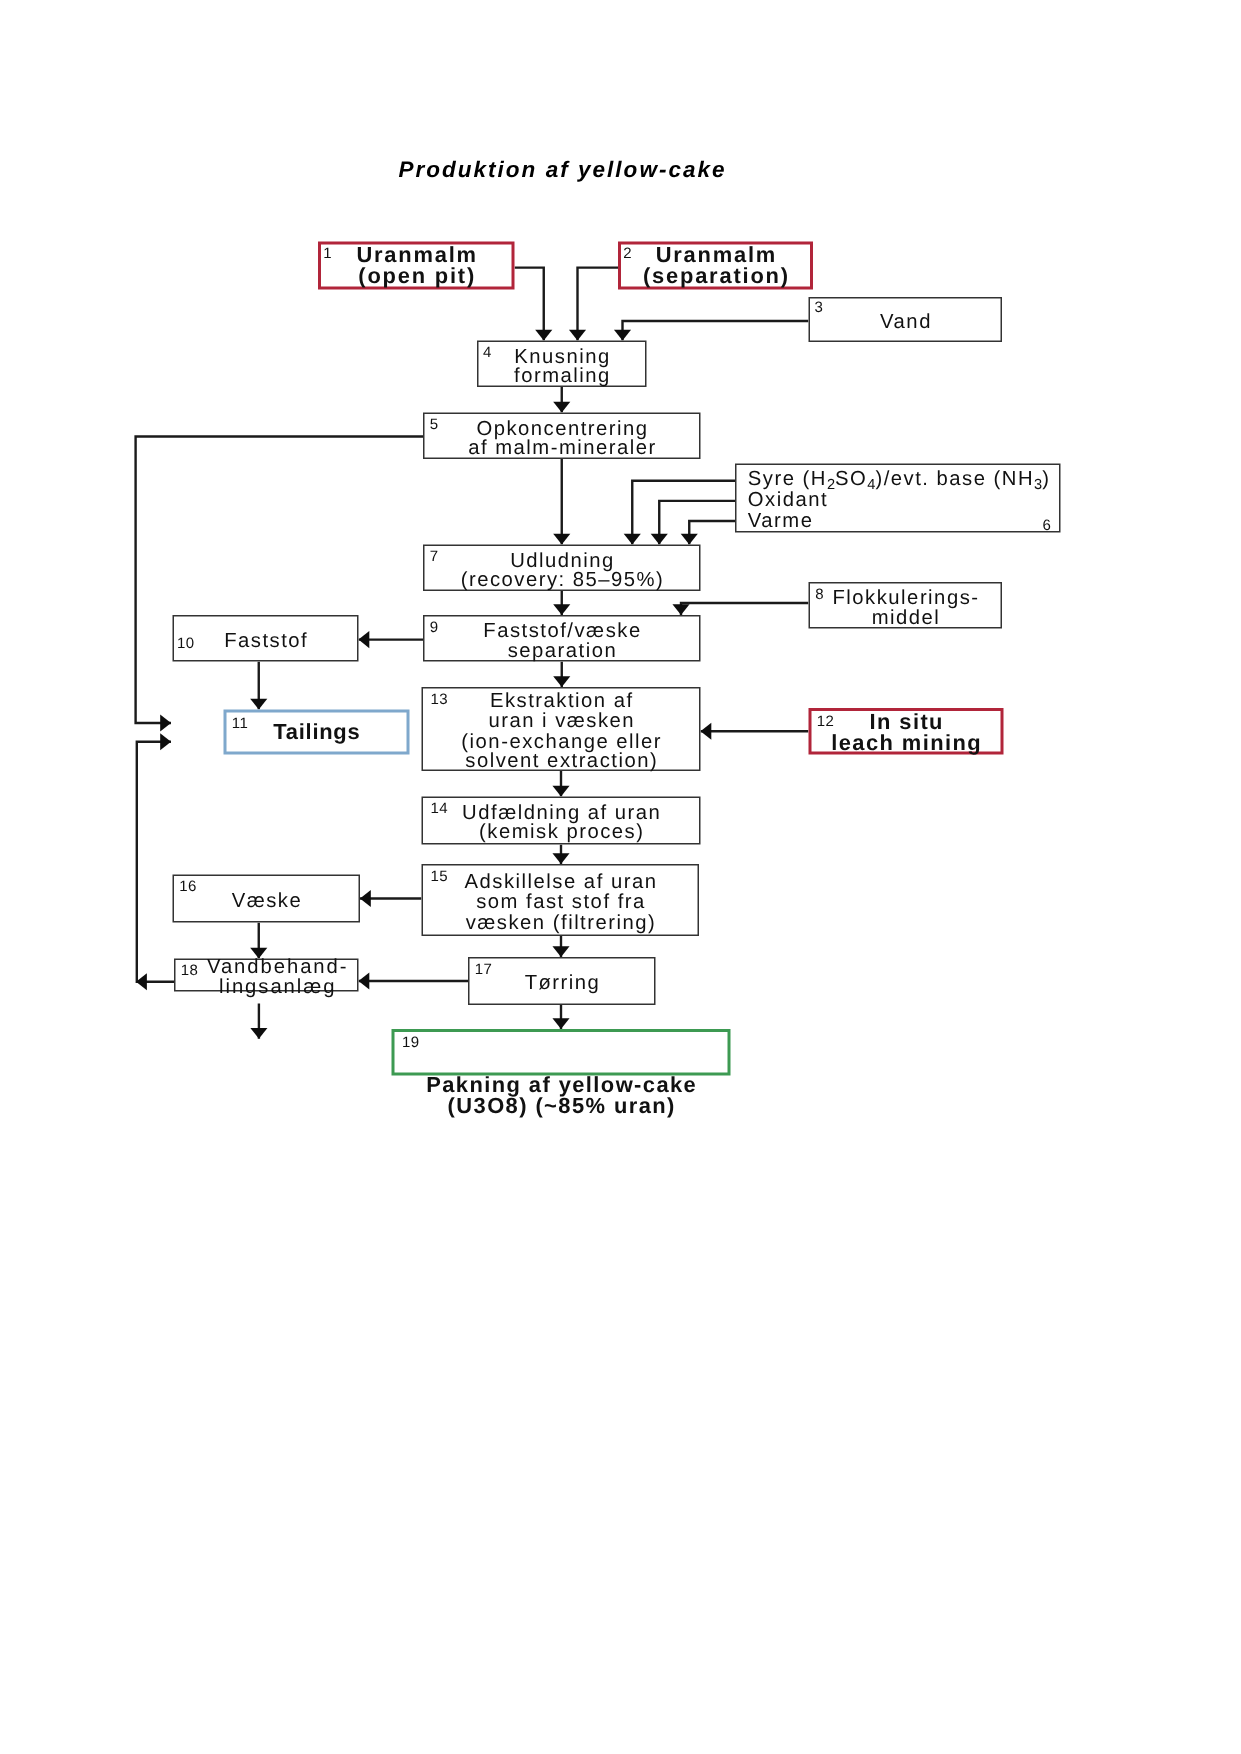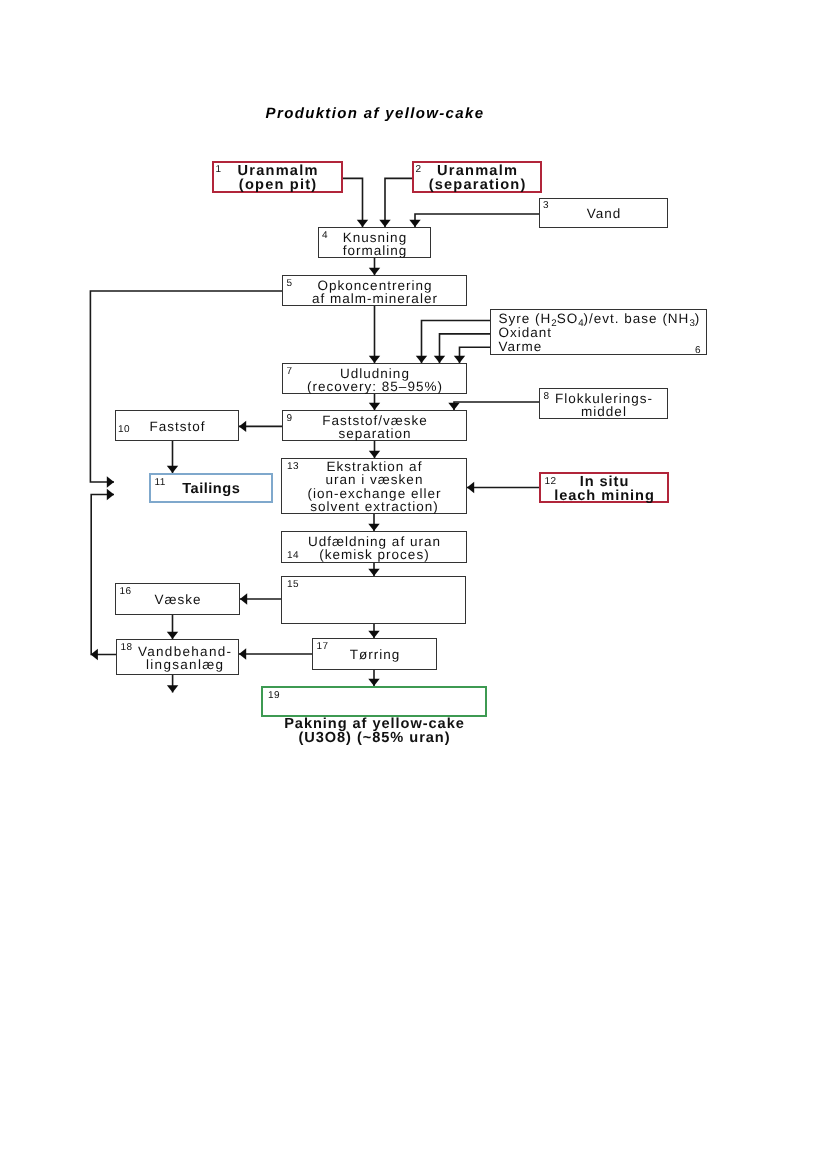--- a/index.html
+++ b/index.html
@@ -180,42 +180,47 @@
       <div class="node " style="left: 281px; top: 458px; width: 186px; height: 56px;">
         <div class="num" style="left: 5px; top: 2.5px;">13</div>
         <div class="txt">
           <div>Ekstraktion af</div>
           <div>uran i væsken</div>
           <div>(ion-exchange eller</div>
           <div>solvent extraction)</div>
         </div>
       </div>
       <div class="node " style="left: 281px; top: 531px; width: 186px; height: 32px;">
-        <div class="num" style="left: 5px; top: 3px; margin-top: 16px;">14</div>
+        <div class="num" style="left: 5px; top: 3px;">14</div>
         <div class="txt">
           <div>Udfældning af uran</div>
           <div>(kemisk proces)</div>
         </div>
       </div>
       <div class="node " style="left: 281px; top: 576px; width: 185px; height: 48px;">
         <div class="num" style="left: 5px; top: 2.5px;">15</div>
+        <div class="txt">
+          <div>Adskillelse af uran</div>
+          <div>som fast stof fra</div>
+          <div>væsken (filtrering)</div>
+        </div>
       </div>
       <div class="node " style="left: 115px; top: 583px; width: 125px; height: 32px;">
         <div class="num" style="left: 3.5px; top: 2.5px;">16</div>
         <div class="txt">
           <div>Væske</div>
         </div>
       </div>
       <div class="node " style="left: 312px; top: 638px; width: 125px; height: 32px;">
         <div class="num" style="left: 3.5px; top: 2.5px;">17</div>
         <div class="txt">
           <div>Tørring</div>
         </div>
       </div>
-      <div class="node " style="left: 116px; top: 639px; width: 123px; height: 36px;">
+      <div class="node " style="left: 116px; top: 639px; width: 123px; height: 22px;">
         <div class="num" style="left: 3.5px; top: 2.5px;">18</div>
         <div class="txt" style="letter-spacing: 1.3px; text-indent: 1.3px; left: 7px; width: 100%; white-space: nowrap;">
           <div>Vandbehand-</div>
           <div>lingsanlæg</div>
         </div>
       </div>
       <div class="node green bold" style="left: 261px; top: 686px; width: 226px; height: 31px;">
         <div class="num" style="left: 5px; top: 2.5px;">19</div>
         <div class="txt" style="letter-spacing: 0.95px; text-indent: 0.95px; font-size: 14.6px; line-height: 14.2px; margin-top: 28px;">
           <div>Pakning af yellow-cake</div>

